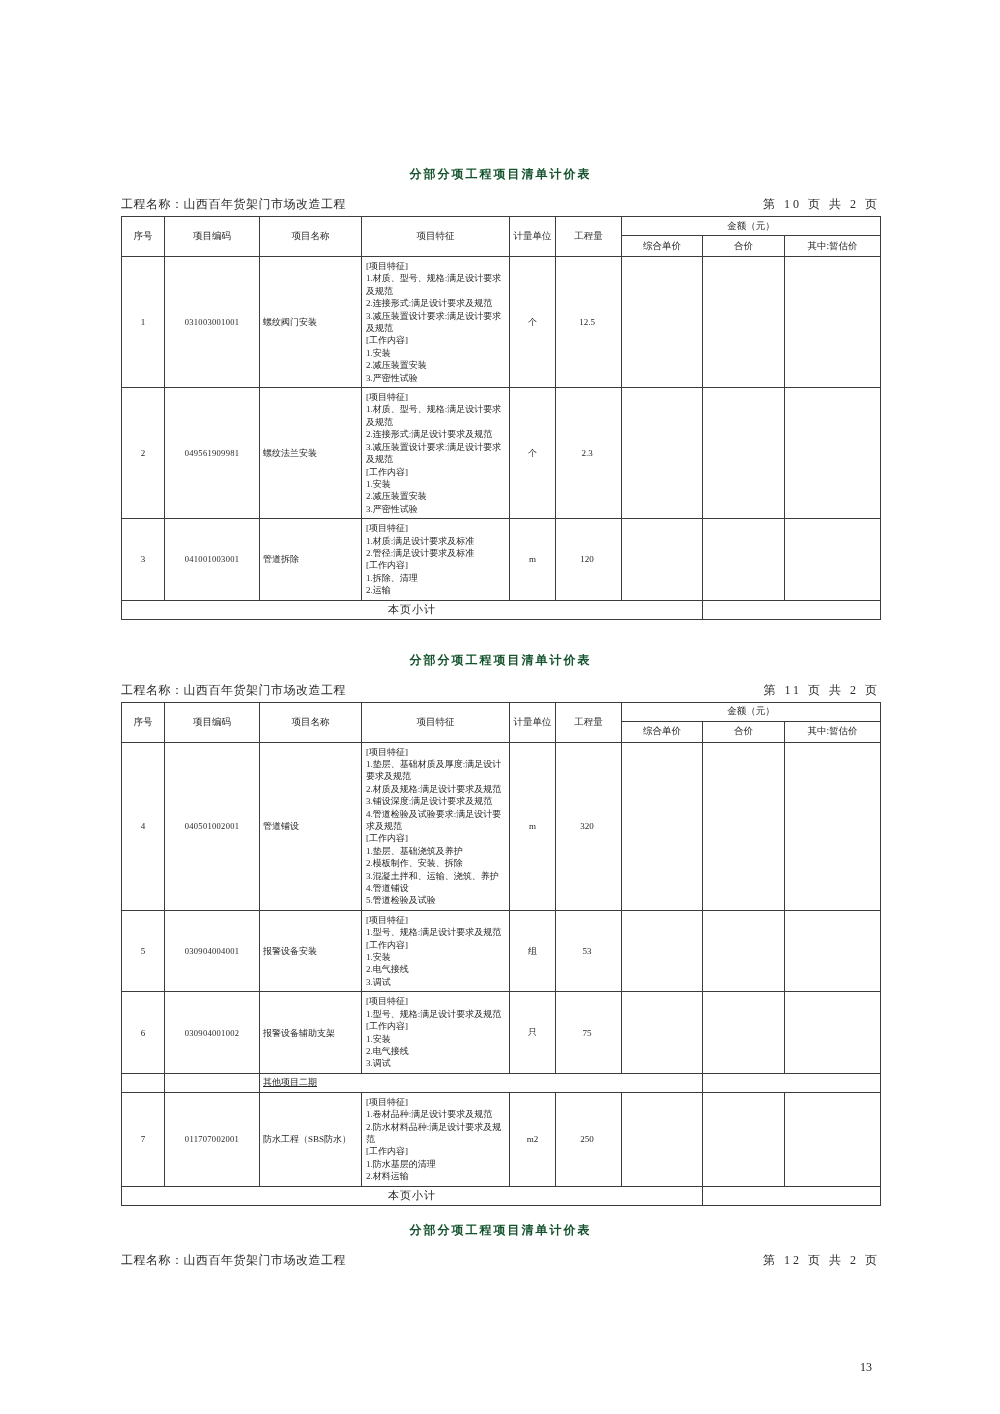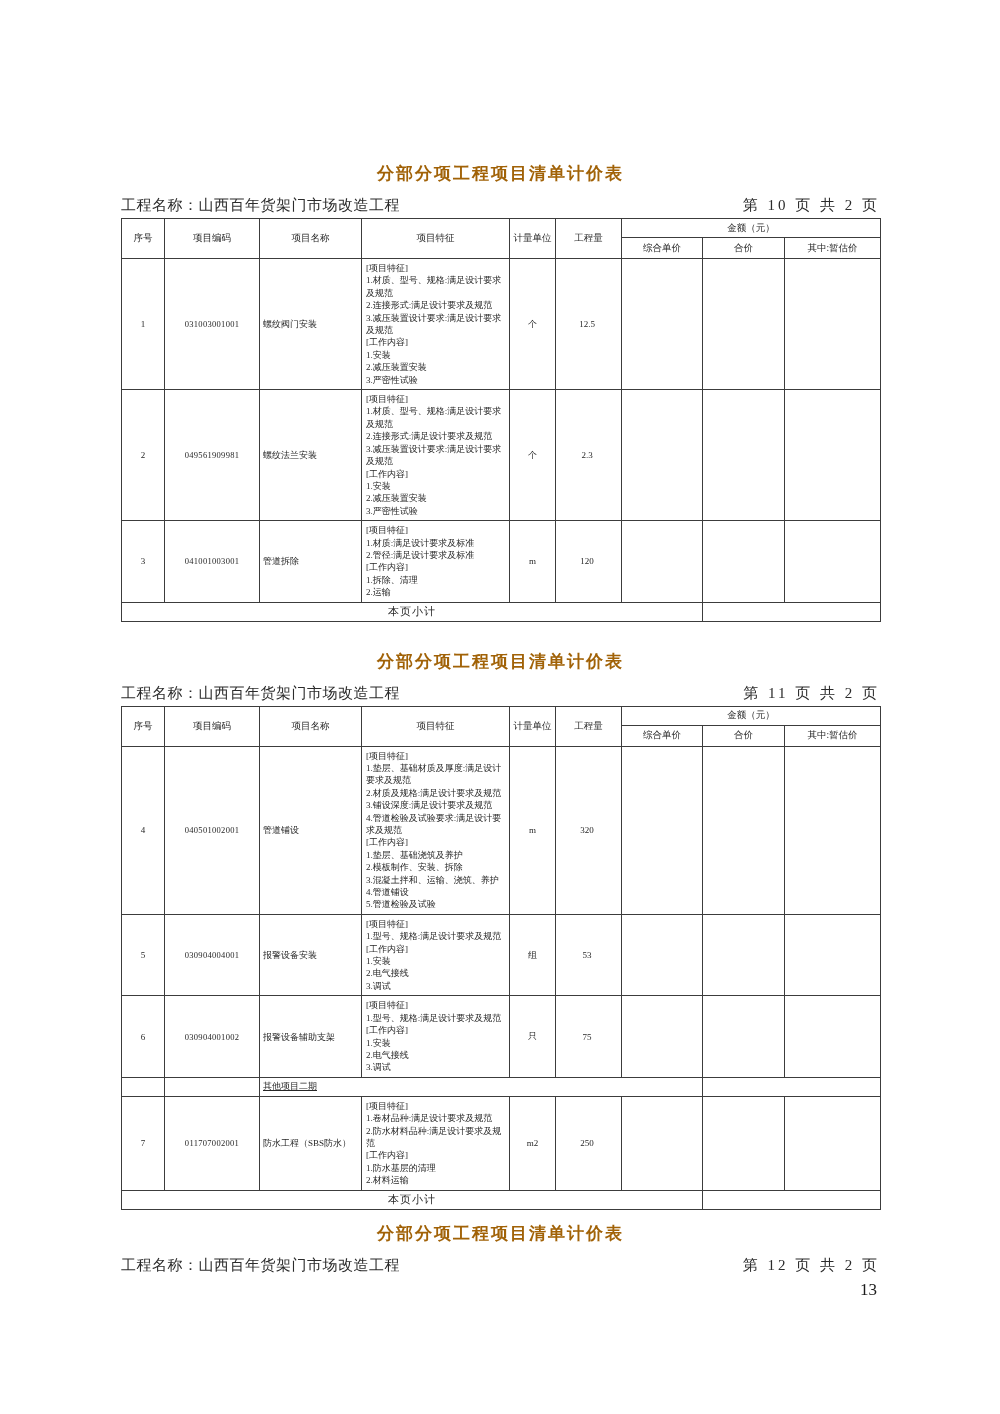--- a/index.html
+++ b/index.html
@@ -6,29 +6,29 @@
   body{
     width:1000px;height:1414px;
     background:#ffffff;
     font-family:"Liberation Serif","DejaVu Serif",serif;
     color:#222;
     position:relative;
     -webkit-font-smoothing:antialiased;
   }
   .sheet{position:absolute;left:121px;top:0;width:759px;}
   .doc-title{
-    text-align:center;font-size:17px;font-weight:bold;
-    letter-spacing:2px;line-height:20px;color:#a16207;
+    text-align:center;font-size:12px;font-weight:bold;
+    letter-spacing:2px;line-height:20px;color:#14532d;
   }
   .t1{margin-top:164px;}
   .t2{margin-top:30px;}
   .t3{margin-top:14px;}
   .meta{
     display:flex;justify-content:space-between;align-items:flex-end;
-    font-size:15px;color:#2b2b2b;margin-top:12px;margin-bottom:3px;
+    font-size:12px;color:#2b2b2b;margin-top:12px;margin-bottom:3px;
     letter-spacing:0.5px;
   }
   .meta .pageinfo{letter-spacing:3px;}
   table{
     border-collapse:collapse;table-layout:fixed;width:759px;
     border:1.6px solid #2a2a2a;
   }
   th,td{
     border:1px solid #3c3c3c;
     font-weight:normal;
@@ -46,22 +46,22 @@
     white-space:pre-line;vertical-align:middle;
   }
   .c-unit{text-align:center;font-size:9px;}
   .c-qty{text-align:center;padding-right:3px;font-size:9px;}
   .c-money{background:#fff;}
   .r-sub td{height:18px;text-align:center;font-size:11px;letter-spacing:1px;}
   .r-group td{height:18px;font-size:9px;}
   .r-group .grp{text-align:left;padding-left:3px;text-decoration:underline;}
   .r-total td{height:24px;text-align:center;font-size:10px;letter-spacing:6px;}
   .pagenum{
-    position:absolute;left:860px;top:1280px;
-    font-size:17px;color:#1b1b1b;
+    position:absolute;left:860px;top:1360px;
+    font-size:12px;color:#1b1b1b;
   }
 </style>
 </head>
 <body>
 
 <div class="sheet">
 
   <div class="doc-title t1">分部分项工程项目清单计价表</div>
   <div class="meta">
     <span>工程名称：山西百年货架门市场改造工程</span>

